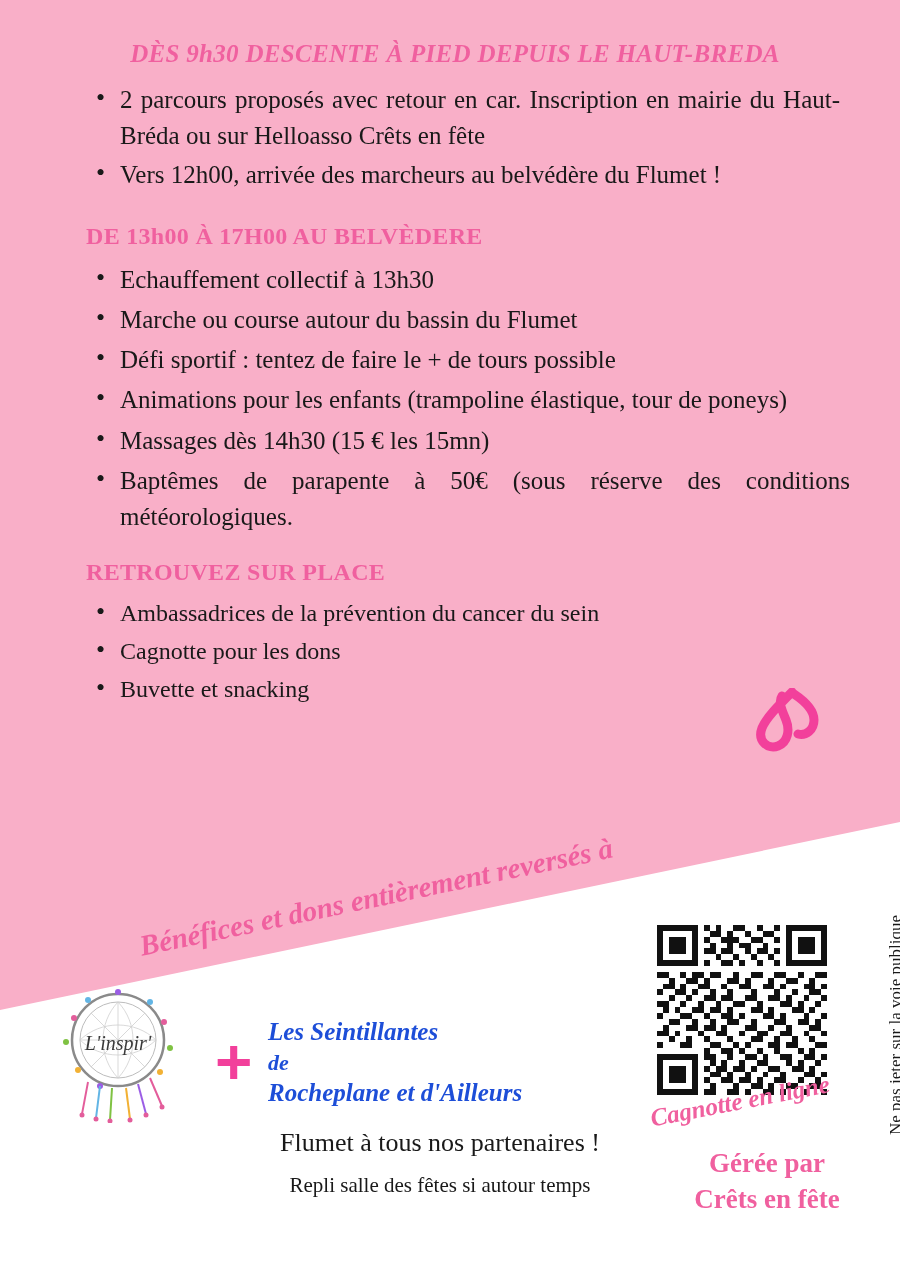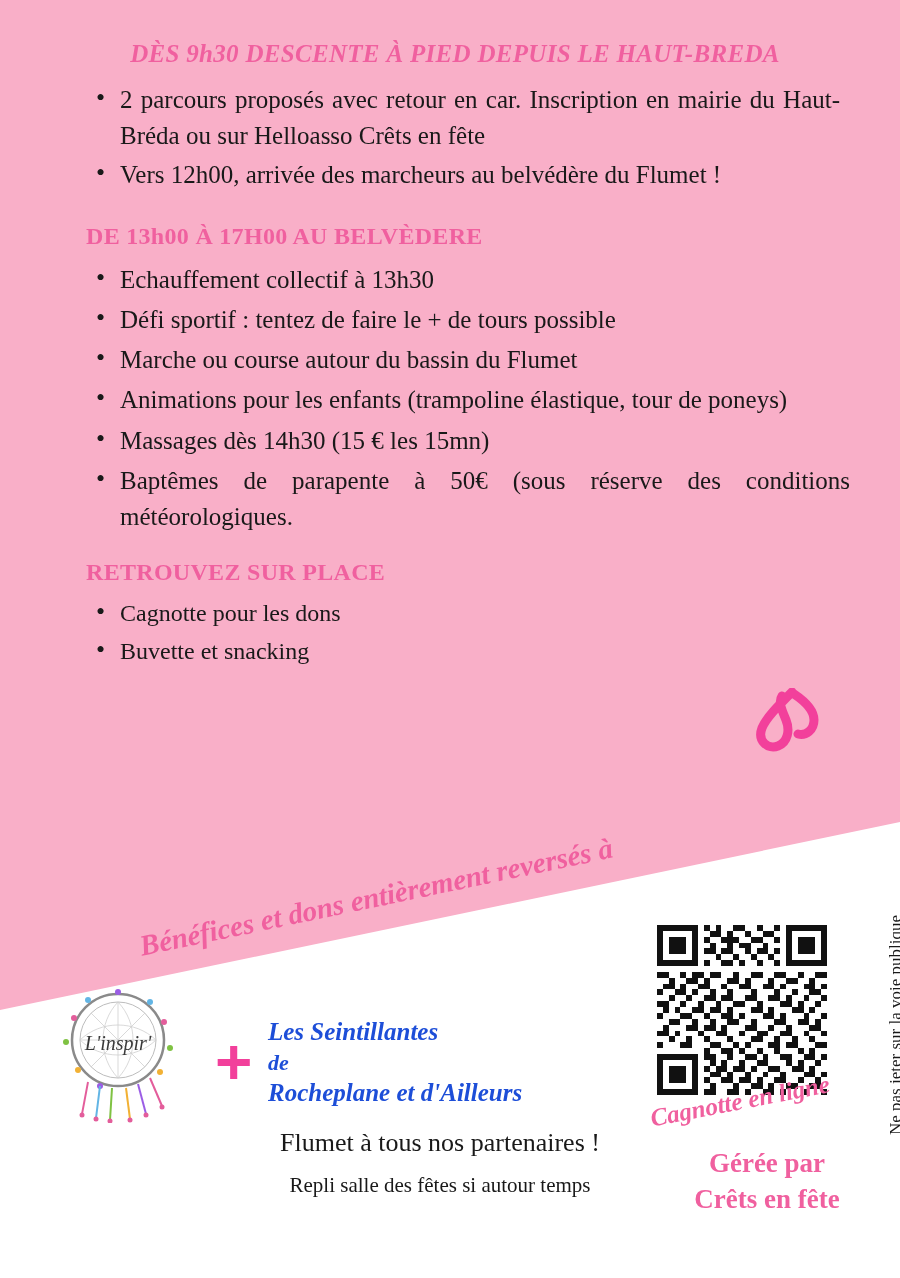--- a/index.html
+++ b/index.html
@@ -252,29 +252,30 @@
 
   <h2 class="section-title title-1">DÈS 9h30 DESCENTE À PIED DEPUIS LE HAUT-BREDA</h2>
   <ul class="list list-a">
     <li class="jtext">2 parcours proposés avec retour en car. Inscription en mairie du Haut-Bréda ou sur Helloasso Crêts en fête</li>
     <li>Vers 12h00, arrivée des marcheurs au belvédère du Flumet !</li>
   </ul>
 
   <h2 class="section-title title-2">DE 13h00 À 17H00 AU BELVÈDERE</h2>
   <ul class="list list-b">
     <li>Echauffement collectif à 13h30</li>
+    <li>Marche ou course autour du bassin du Flumet</li>
     <li>Défi sportif : tentez de faire le + de tours possible</li>
-    <li>Marche ou course autour du bassin du Flumet</li>
     <li class="jtext">Animations pour les enfants (trampoline élastique, tour de poneys)</li>
     <li>Massages dès 14h30 (15 € les 15mn)</li>
     <li class="jtext">Baptêmes de parapente à 50€ (sous réserve des conditions météorologiques.</li>
   </ul>
 
   <h2 class="section-title title-3">RETROUVEZ SUR PLACE</h2>
   <ul class="list list-c">
+    <li>Ambassadrices de la prévention du cancer du sein</li>
     <li>Cagnotte pour les dons</li>
     <li>Buvette et snacking</li>
   </ul>
 </div>
 
 <svg class="ribbon" viewBox="0 0 74 64">
   <path d="M44 4 C30 18, 18 30, 14 40 C9 53, 20 62, 30 58 C40 54, 42 42, 38 32 C34 22, 30 14, 34 8" fill="none" stroke="#F2409B" stroke-width="9" stroke-linecap="round"></path>
   <path d="M46 6 C58 14, 66 22, 66 32 C66 42, 58 48, 50 46" fill="none" stroke="#F2409B" stroke-width="9" stroke-linecap="round"></path>
 </svg>
 

